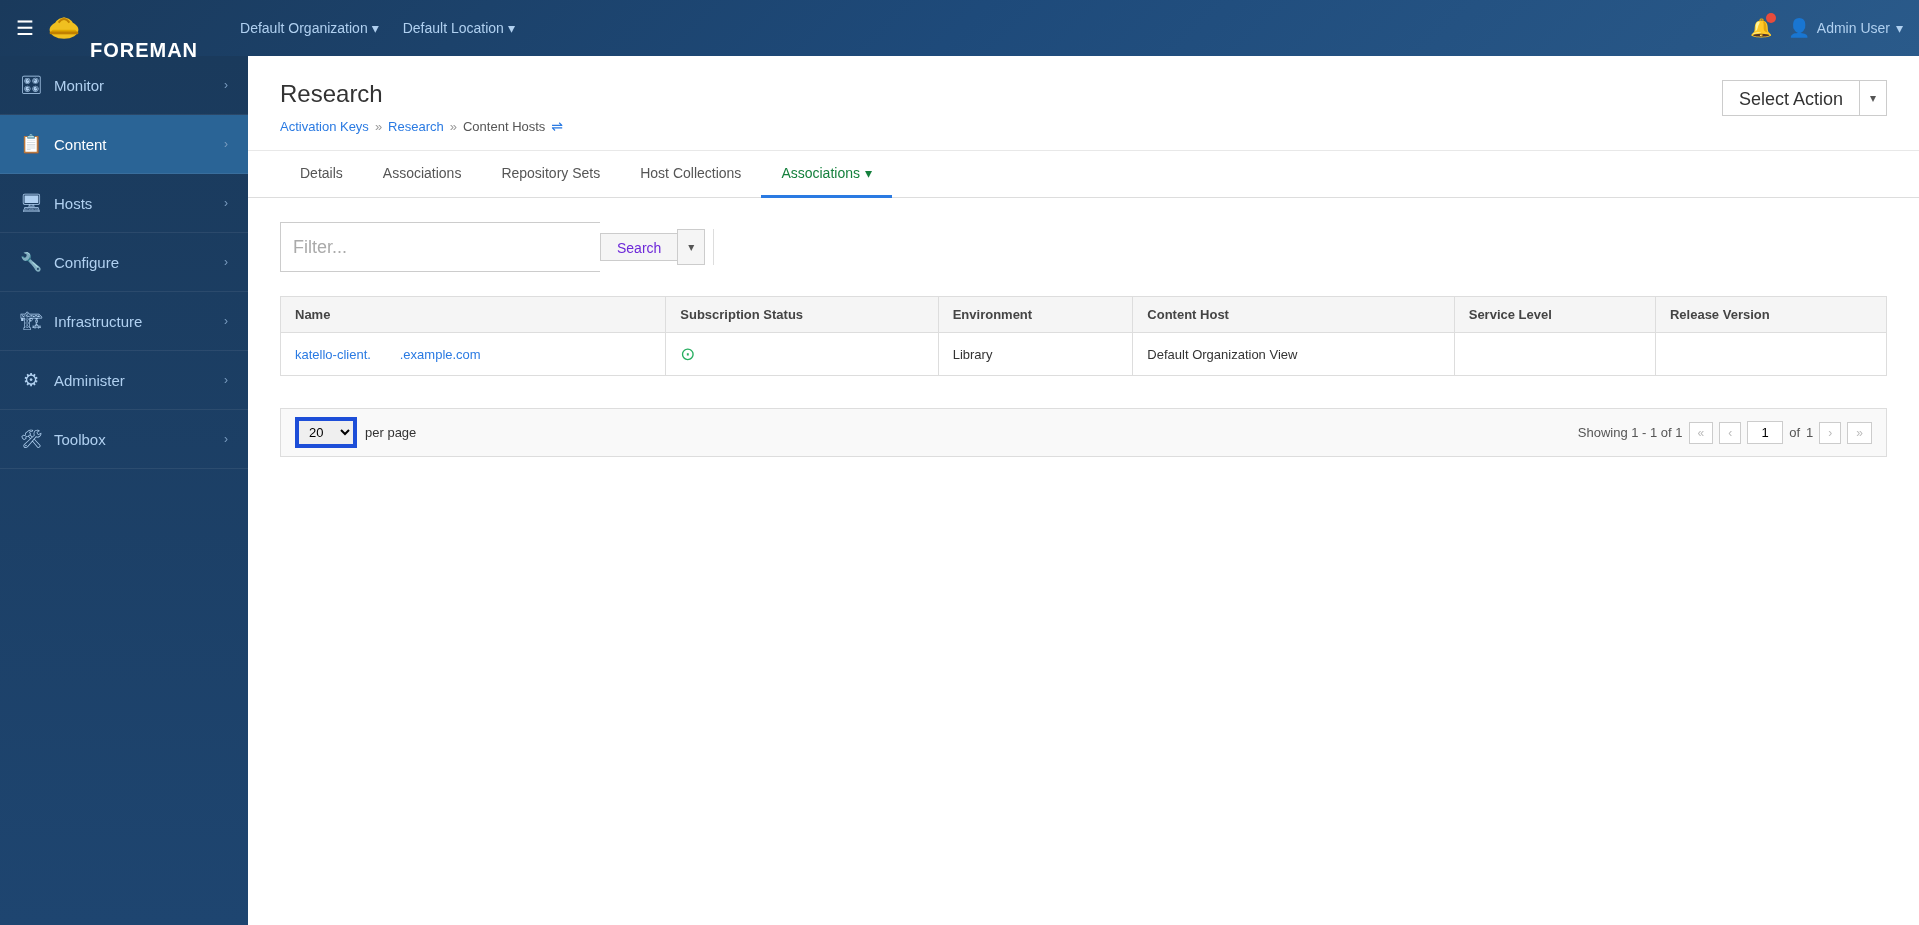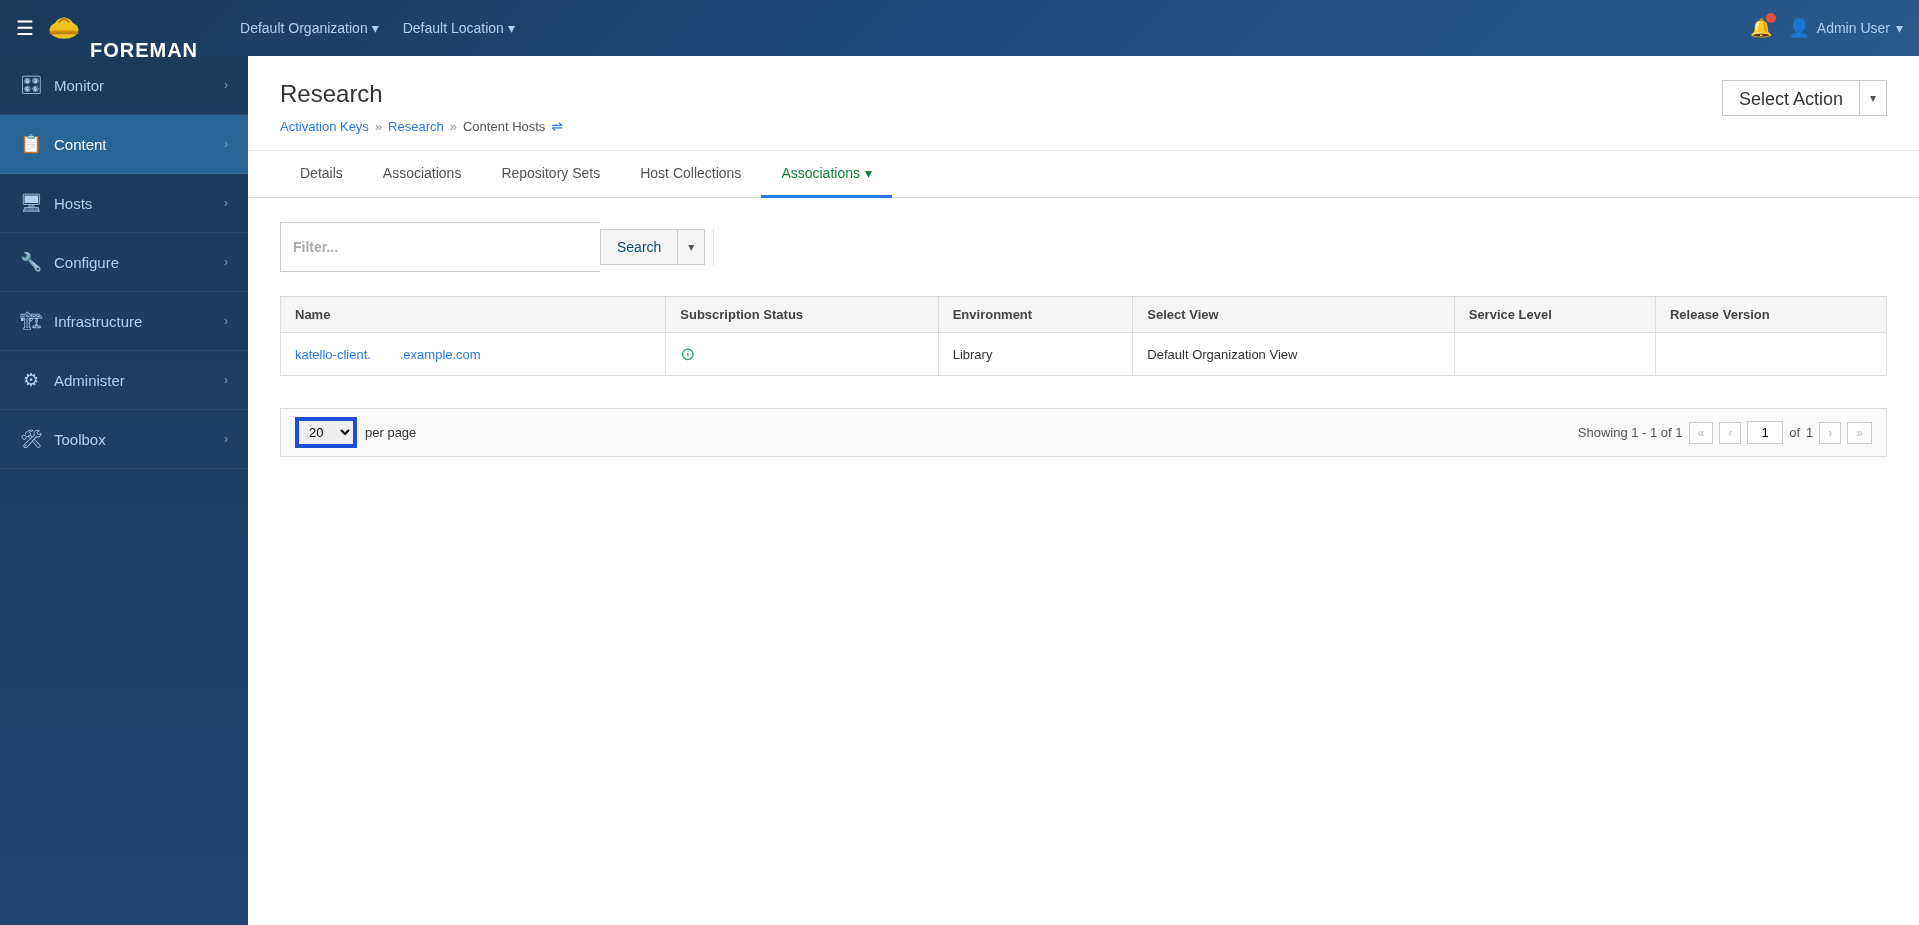--- a/index.html
+++ b/index.html
@@ -115,27 +115,27 @@
     .tab.active { color: #15803d; border-bottom-color: #2a7ae2; font-weight: 500; }
 
     
     .main-content { padding: 24px 32px; }
 
     
     .search-bar { display: flex; align-items: center; margin-bottom: 24px; }
     .filter-input {
       width: 320px; height: 36px; padding: 24px 12px;
       border: 1px solid #ccc; border-right: none;
-      font-size: 14px; color: #555; outline: none; font-weight: bold;
+      font-size: 18px; color: #555; outline: none;
     }
     .filter-input::placeholder { color: #aaa; }
     .search-btn {
-      height: 36px; padding: 6px 16px;
+      height: 28px; padding: 6px 16px;
       background: #f5f5f5; border: 1px solid #ccc;
-      border-right: none; cursor: pointer; font-size: 14px; color: #0c4a6e;
+      border-right: none; cursor: pointer; font-size: 14px; color: #6d28d9;
     }
     .search-caret {
       height: 36px; padding: 6px 10px;
       background: #f5f5f5; border: 1px solid #ccc;
       cursor: pointer; font-size: 12px; color: #555;
       display: flex; align-items: center;
     }
     .divider-v { width: 1px; height: 36px; background: #ddd; margin: 0 8px; }
 
     
@@ -309,21 +309,21 @@
         <button class="search-caret">▾</button>
         <div class="divider-v"></div>
       </div>
 
       <table class="data-table">
         <thead>
           <tr>
             <th>Name</th>
             <th>Subscription Status</th>
             <th>Environment</th>
-            <th>Select View</th>
+            <th>Content Host</th>
             <th>Service Level</th>
             <th>Release Version</th>
           </tr>
         </thead>
         <tbody>
           <tr>
             <td>
               <a class="table-link">katello-client.&nbsp;&nbsp;&nbsp;&nbsp;&nbsp;&nbsp;&nbsp;&nbsp;.example.com</a>
             </td>
             <td>

